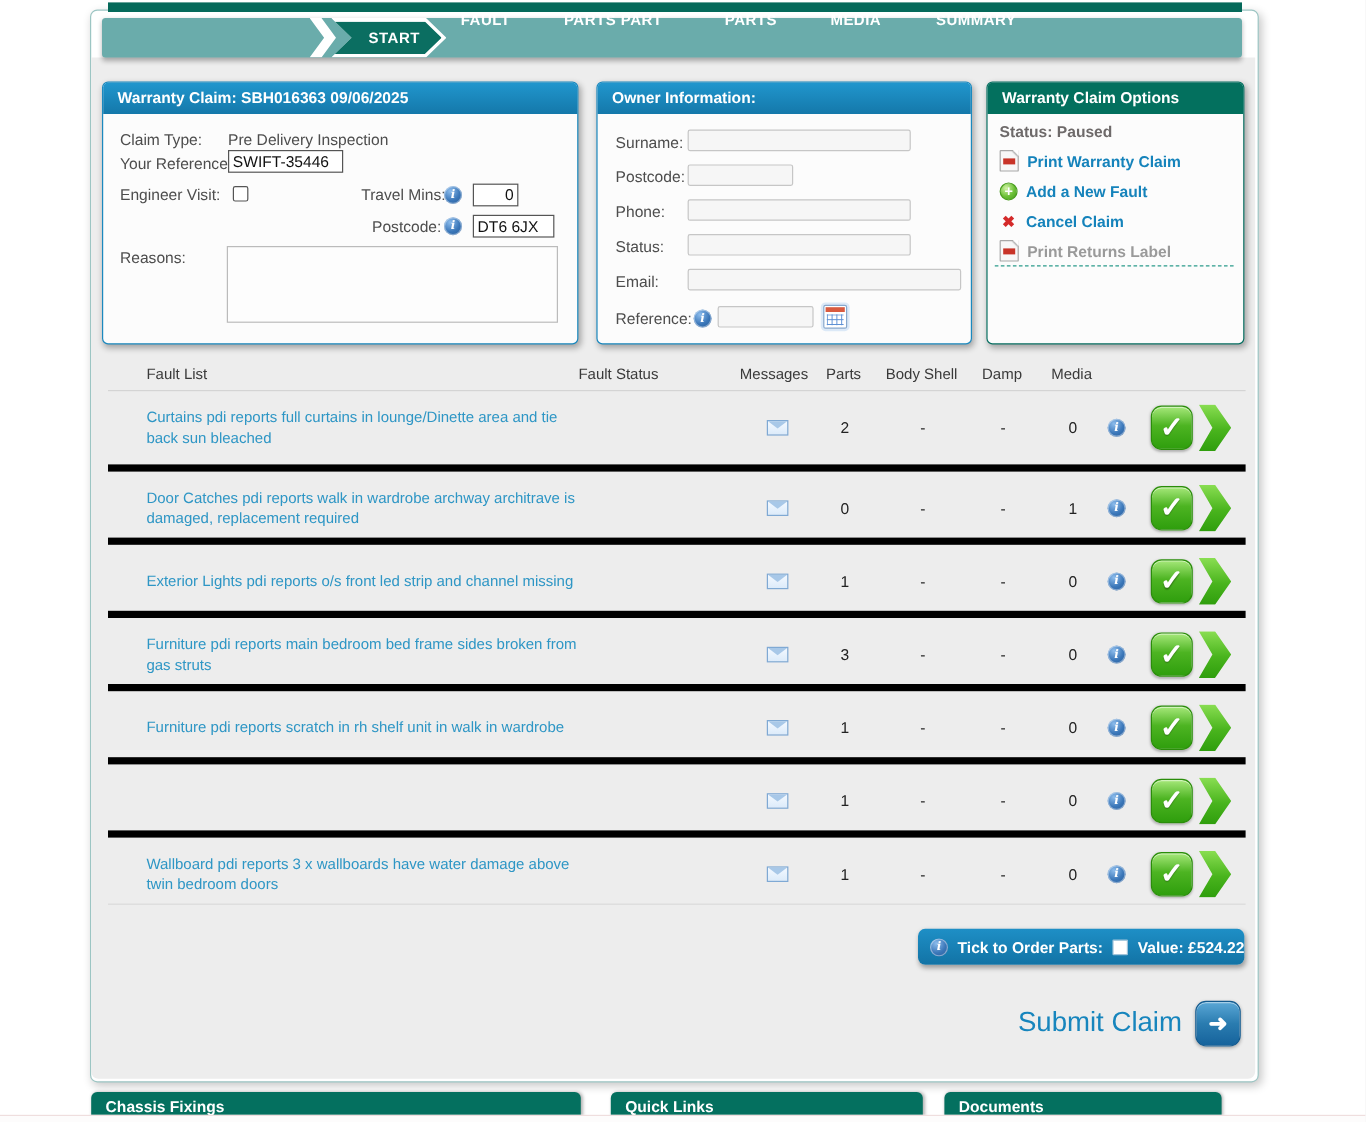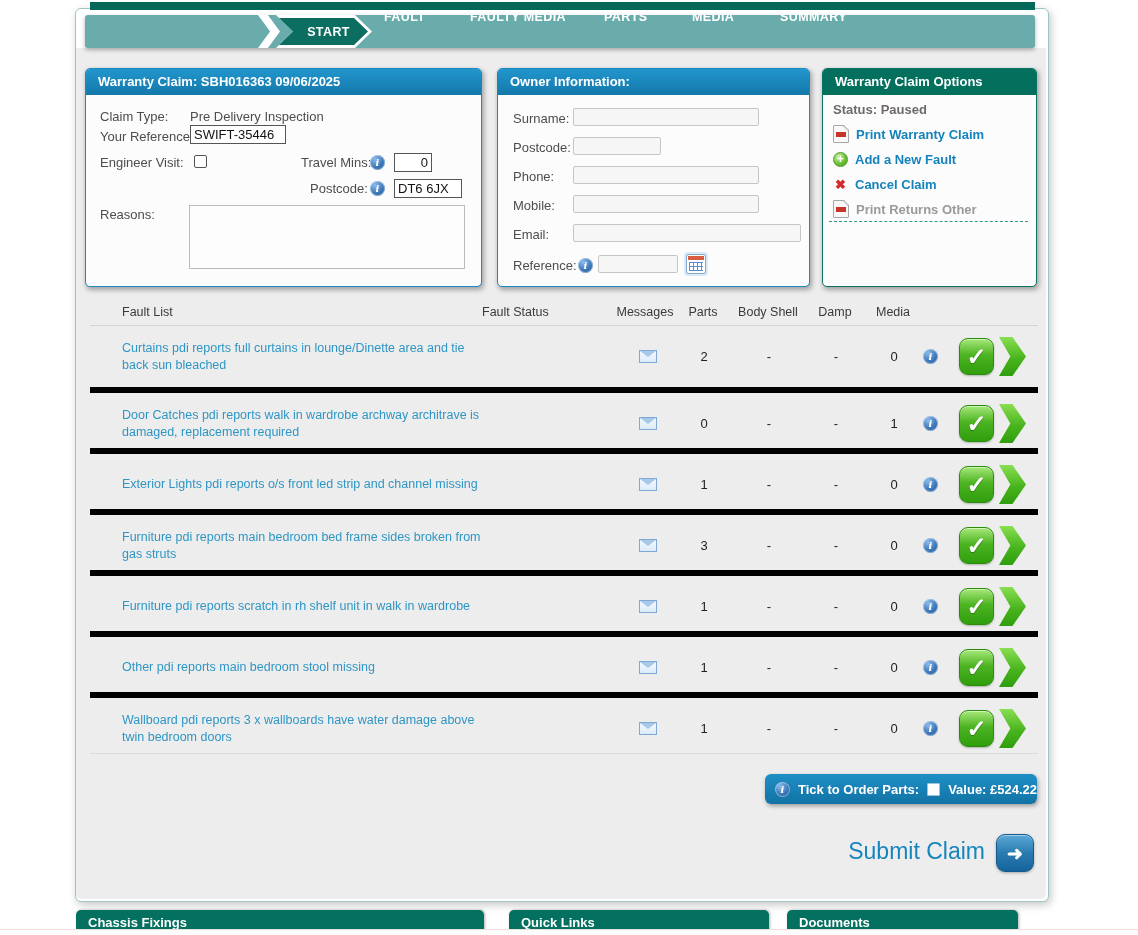--- a/index.html
+++ b/index.html
@@ -132,21 +132,21 @@
 <div class="abs content-bg"></div>
 <div class="abs top-strip"></div>
 
 <div class="abs navbar"></div>
 <div class="abs chev-white"></div>
 <div class="abs arrow-outer"></div>
 <div class="abs arrow-inner">
     <span>START</span>
   </div>
 <span class="nav-label" style="left:384px;">FAULT</span>
-<span class="nav-label" style="left:470px;">FAULTY MEDIA</span>
+<span class="nav-label" style="left:470px;">PARTS PART</span>
 <span class="nav-label" style="left:604px;">PARTS</span>
 <span class="nav-label" style="left:692px;">MEDIA</span>
 <span class="nav-label" style="left:780px;">SUMMARY</span>
 
 <div class="abs panel panel-blue" style="left:85px;top:68px;width:395px;height:217px;">
   <div class="panel-head head-blue">Warranty Claim: SBH016363 09/06/2025</div>
   <span class="lbl" style="left:14px;top:40px;">Claim Type:</span>
   <span class="val" style="left:104px;top:40px;">Pre Delivery Inspection</span>
   <span class="lbl" style="left:14px;top:60px;">Your Reference:</span>
   <input class="box" style="left: 104px; top: 56px; width: 88px;" value="SWIFT-35446">
@@ -163,21 +163,21 @@
 </div>
 
 <div class="abs panel panel-blue" style="left:497px;top:68px;width:311px;height:217px;">
   <div class="panel-head head-blue">Owner Information:</div>
   <span class="lbl" style="left:15px;top:42px;">Surname:</span>
   <input class="box gray" style="left: 75px; top: 39px; width: 178px;">
   <span class="lbl" style="left:15px;top:71px;">Postcode:</span>
   <input class="box gray" style="left: 75px; top: 68px; width: 80px;">
   <span class="lbl" style="left:15px;top:100px;">Phone:</span>
   <input class="box gray" style="left: 75px; top: 97px; width: 178px;">
-  <span class="lbl" style="left:15px;top:129px;">Mobile:</span>
+  <span class="lbl" style="left:15px;top:129px;">Status:</span>
   <input class="box gray" style="left: 75px; top: 126px; width: 178px;">
   <span class="lbl" style="left:15px;top:158px;">Email:</span>
   <input class="box gray" style="left: 75px; top: 155px; width: 220px;">
   <span class="lbl" style="left:15px;top:189px;">Reference:</span>
   <span class="info-icon" style="left:80px;top:189px;"></span>
   <input class="box gray" style="left: 100px; top: 186px; width: 72px;">
   <span class="cal-icon" style="left:188px;top:185px;"></span>
 </div>
 
 <div class="abs panel panel-teal" style="left:822px;top:68px;width:213px;height:217px;">
@@ -192,21 +192,21 @@
   <div class="opt-row" style="top:80px;">
     <span class="plus-icon"></span>
     <span class="opt-link">Add a New Fault</span>
   </div>
   <div class="opt-row" style="top:105px;">
     <span class="x-icon"></span>
     <span class="opt-link">Cancel Claim</span>
   </div>
   <div class="opt-row" style="top:130px;">
     <span class="pdf-icon"></span>
-    <span class="opt-link opt-disabled">Print Returns Other</span>
+    <span class="opt-link opt-disabled">Print Returns Label</span>
   </div>
   <div class="dashed-sep" style="left:6px;top:152px;width:199px;"></div>
 </div>
 
 <div class="abs table-head">
   <span class="th" style="left:32px;">Fault List</span>
   <span class="th" style="left:392px;">Fault Status</span>
   <span class="th th-c" style="left:515px;width:80px;">Messages</span>
   <span class="th th-c" style="left:583px;width:60px;">Parts</span>
   <span class="th th-c" style="left:638px;width:80px;">Body Shell</span>
@@ -263,21 +263,20 @@
   <span class="env-icon"></span>
   <span class="cell c-parts">1</span>
   <span class="cell c-bs">-</span>
   <span class="cell c-damp">-</span>
   <span class="cell c-media">0</span>
   <span class="info-icon"></span>
   <span class="green-check"></span>
   <span class="green-arrow"></span>
 </div>
 <div class="frow" style="top:631px;">
-  <a class="fault-link">Other pdi reports main bedroom stool missing</a>
   <span class="env-icon"></span>
   <span class="cell c-parts">1</span>
   <span class="cell c-bs">-</span>
   <span class="cell c-damp">-</span>
   <span class="cell c-media">0</span>
   <span class="info-icon"></span>
   <span class="green-check"></span>
   <span class="green-arrow"></span>
 </div>
 <div class="frow" style="top:692px;">

